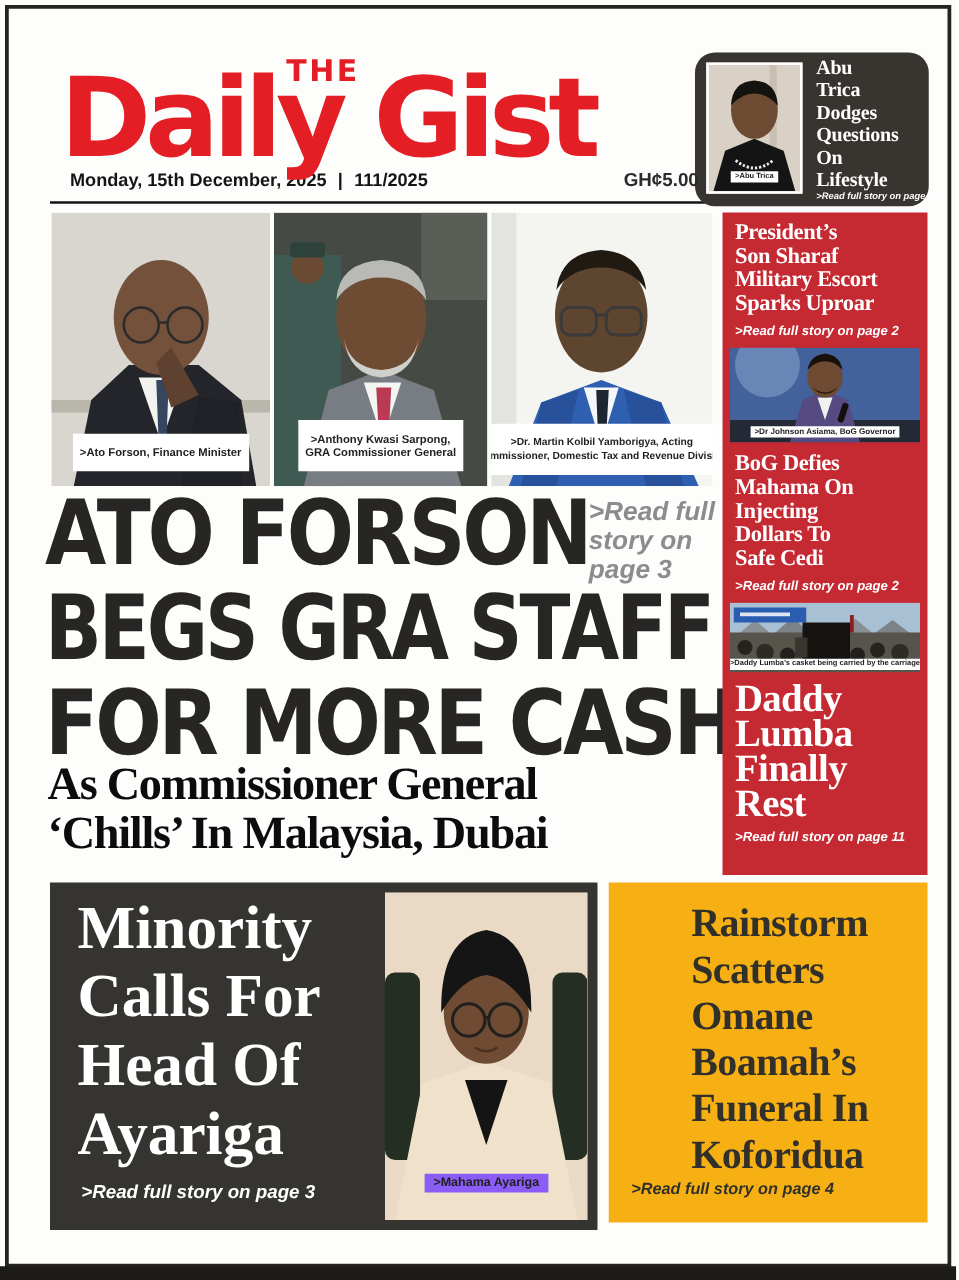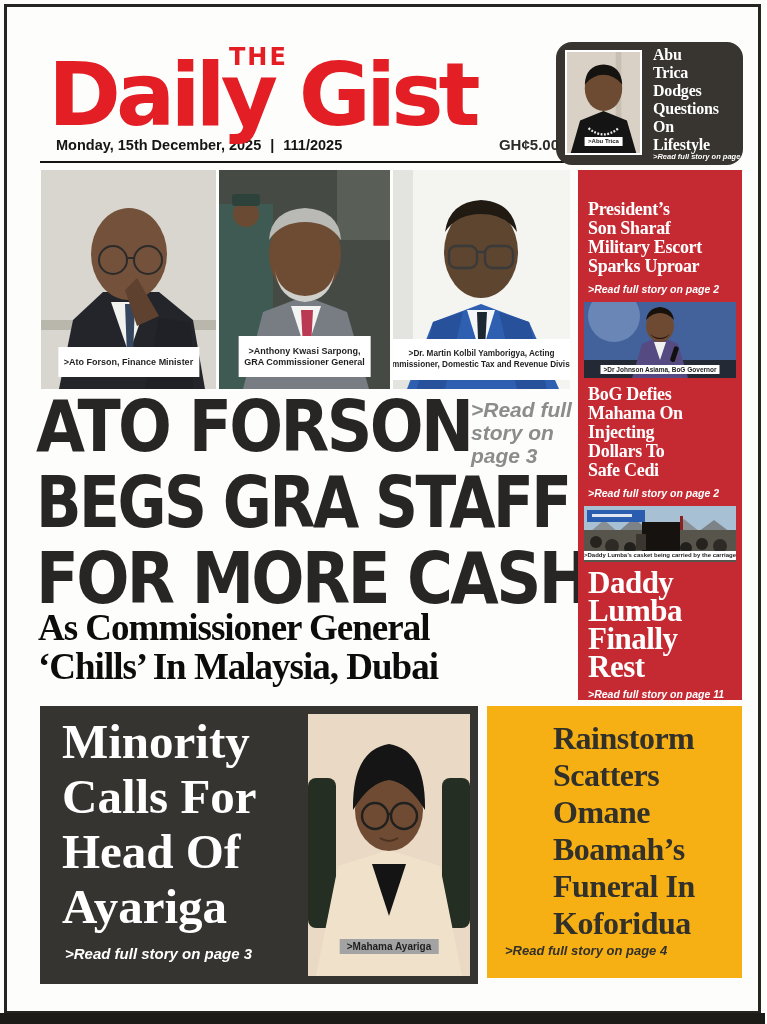--- a/index.html
+++ b/index.html
@@ -51,40 +51,40 @@
   .hl2 { transform:scale(0.83,1.00); }
   .hl3 { transform:scale(0.87,1.00); }
   .hl-note { position:absolute; left:471px; top:398px; width:110px; color:#8c8c8c;
              font-weight:bold; font-style:italic; font-size:21px; line-height:23px; }
   .subhead { position:absolute; left:38px; top:608px; font-family:"Liberation Serif",serif; font-weight:bold;
              font-size:37px; line-height:39px; color:#0c0c0c; letter-spacing:-1px; white-space:nowrap;}
 
   
   .sidecol { position:absolute; left:578px; top:170px; width:164px; height:530px; background:#c52a33; color:#ffffff; }
   .s-head { font-family:"Liberation Serif",serif; font-weight:bold; padding-left:10px; letter-spacing:-0.3px; }
-  .s1 { padding-top:6px; font-size:18px; line-height:19px;margin-top:24px; }
+  .s1 { padding-top:6px; font-size:18px; line-height:19px; }
   .s2 { margin-top:7px;  font-size:18px; line-height:19px; }
   .s3 { margin-top:7px;  font-size:31px; line-height:28px; letter-spacing:-0.5px; }
   .s-read { font-weight:bold; font-style:italic; font-size:10.5px; line-height:12px; padding-left:10px; margin-top:7px; white-space:nowrap;}
   .s-photo { position:relative; width:152px; margin:7px auto 0; overflow:hidden; }
   .s-photo svg { display:block; width:100%; height:100%; }
   .s-photo1 { height:76px; }
   .s-photo2 { height:56px; }
   .s-cap { position:absolute; left:50%; transform:translateX(-50%); bottom:4px; background:#ffffff; color:#1c1c1c;
            font-weight:bold; font-size:6.5px; line-height:7.5px; padding:1px 3px; white-space:nowrap; }
   .s-cap2 { bottom:2px; font-size:6px; padding:1px 2px; }
 
   
   .blk { position:absolute; left:40px; top:706px; width:438px; height:278px; background:#363430; color:#ffffff; }
   .blk-head { position:absolute; left:22px; top:8px; font-family:"Liberation Serif",serif; font-weight:bold;
               font-size:49px; line-height:55px; }
   .blk-read { position:absolute; left:25px; bottom:22px; font-weight:bold; font-style:italic; font-size:15px; }
   .blk-photo { position:absolute; right:8px; top:8px; width:162px; height:262px; overflow:hidden; background:#ead9c4;}
   .blk-photo svg { display:block; width:100%; height:100%; }
-  .blk-cap { position:absolute; left:50%; transform:translateX(-50%); bottom:22px; background:#a3a3a3; color:#1f1f1f;
+  .blk-cap { position:absolute; left:50%; transform:translateX(-50%); bottom:22px; background:#8b5cf6; color:#1f1f1f;
              font-weight:bold; font-size:10px; padding:2px 7px; white-space:nowrap; }
 
   
   .ylw { position:absolute; left:487px; top:706px; width:255px; height:272px; background:#f6b013; color:#32302b; }
   .ylw-head { position:absolute; left:18px; top:14px; font-family:"Liberation Serif",serif; font-weight:bold;
               font-size:32px; line-height:37px; letter-spacing:-0.5px;margin-left:48px; }
   .ylw-read { position:absolute; left:18px; bottom:20px; font-weight:bold; font-style:italic; font-size:13px; }
 </style>
 </head>
 <body>

